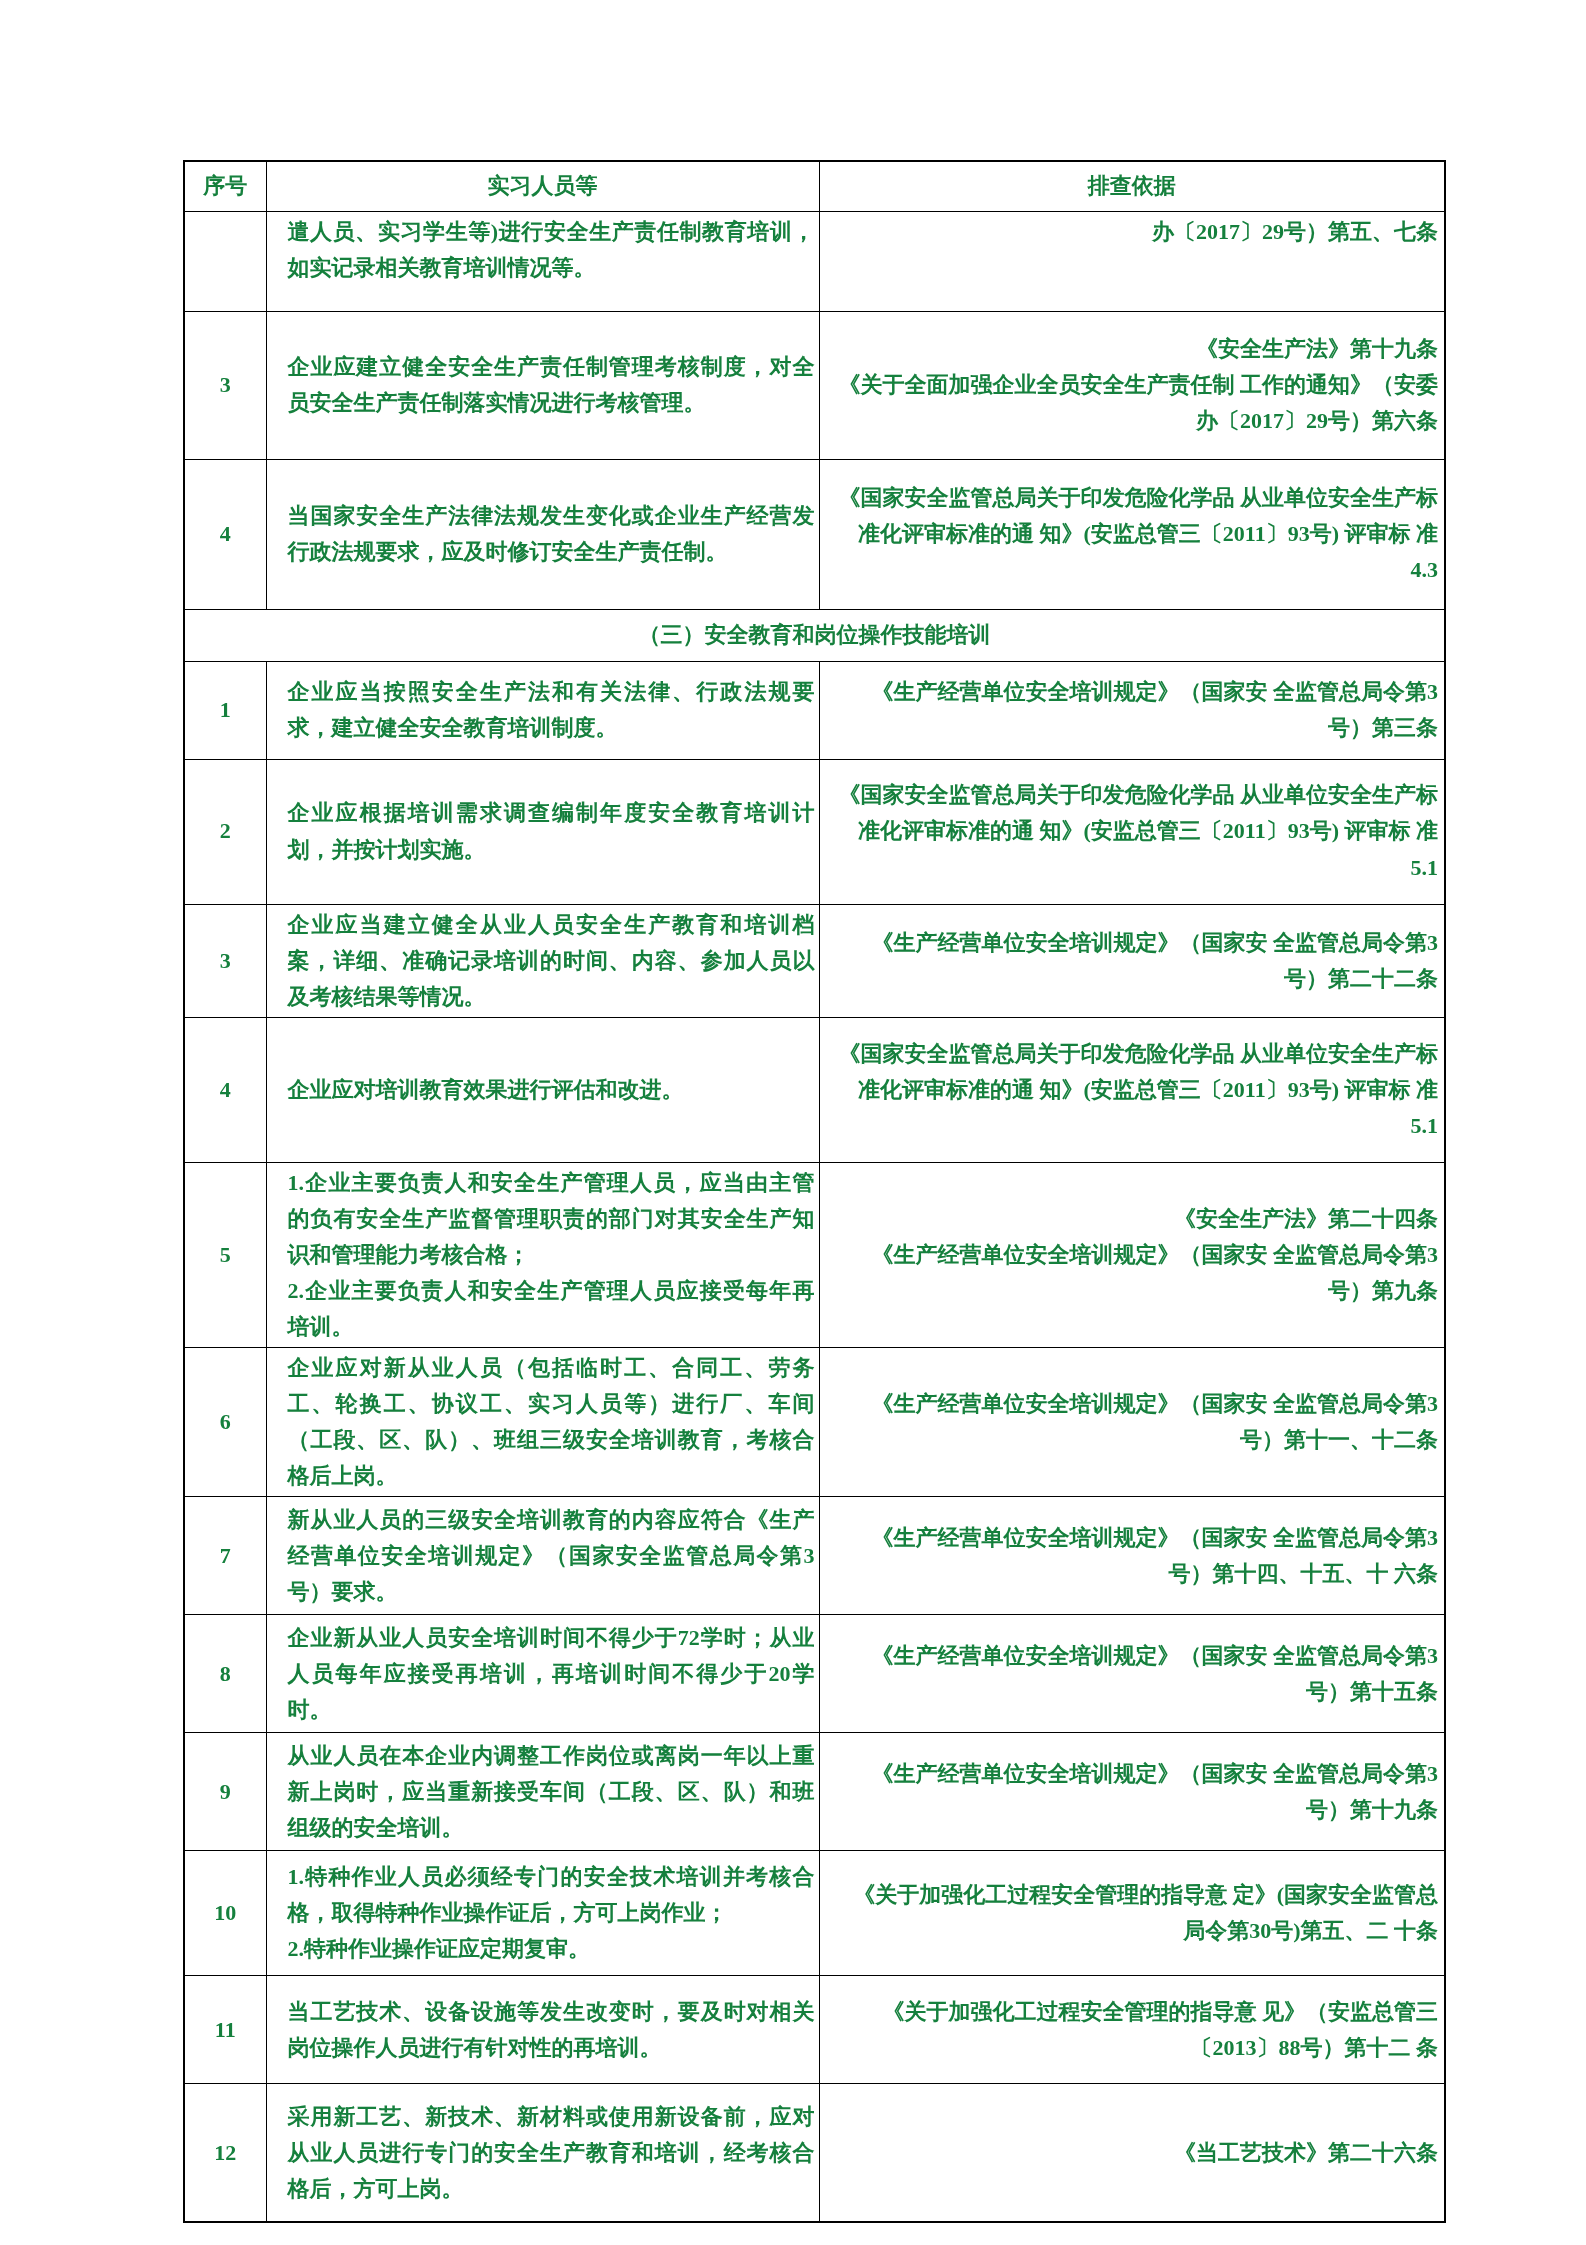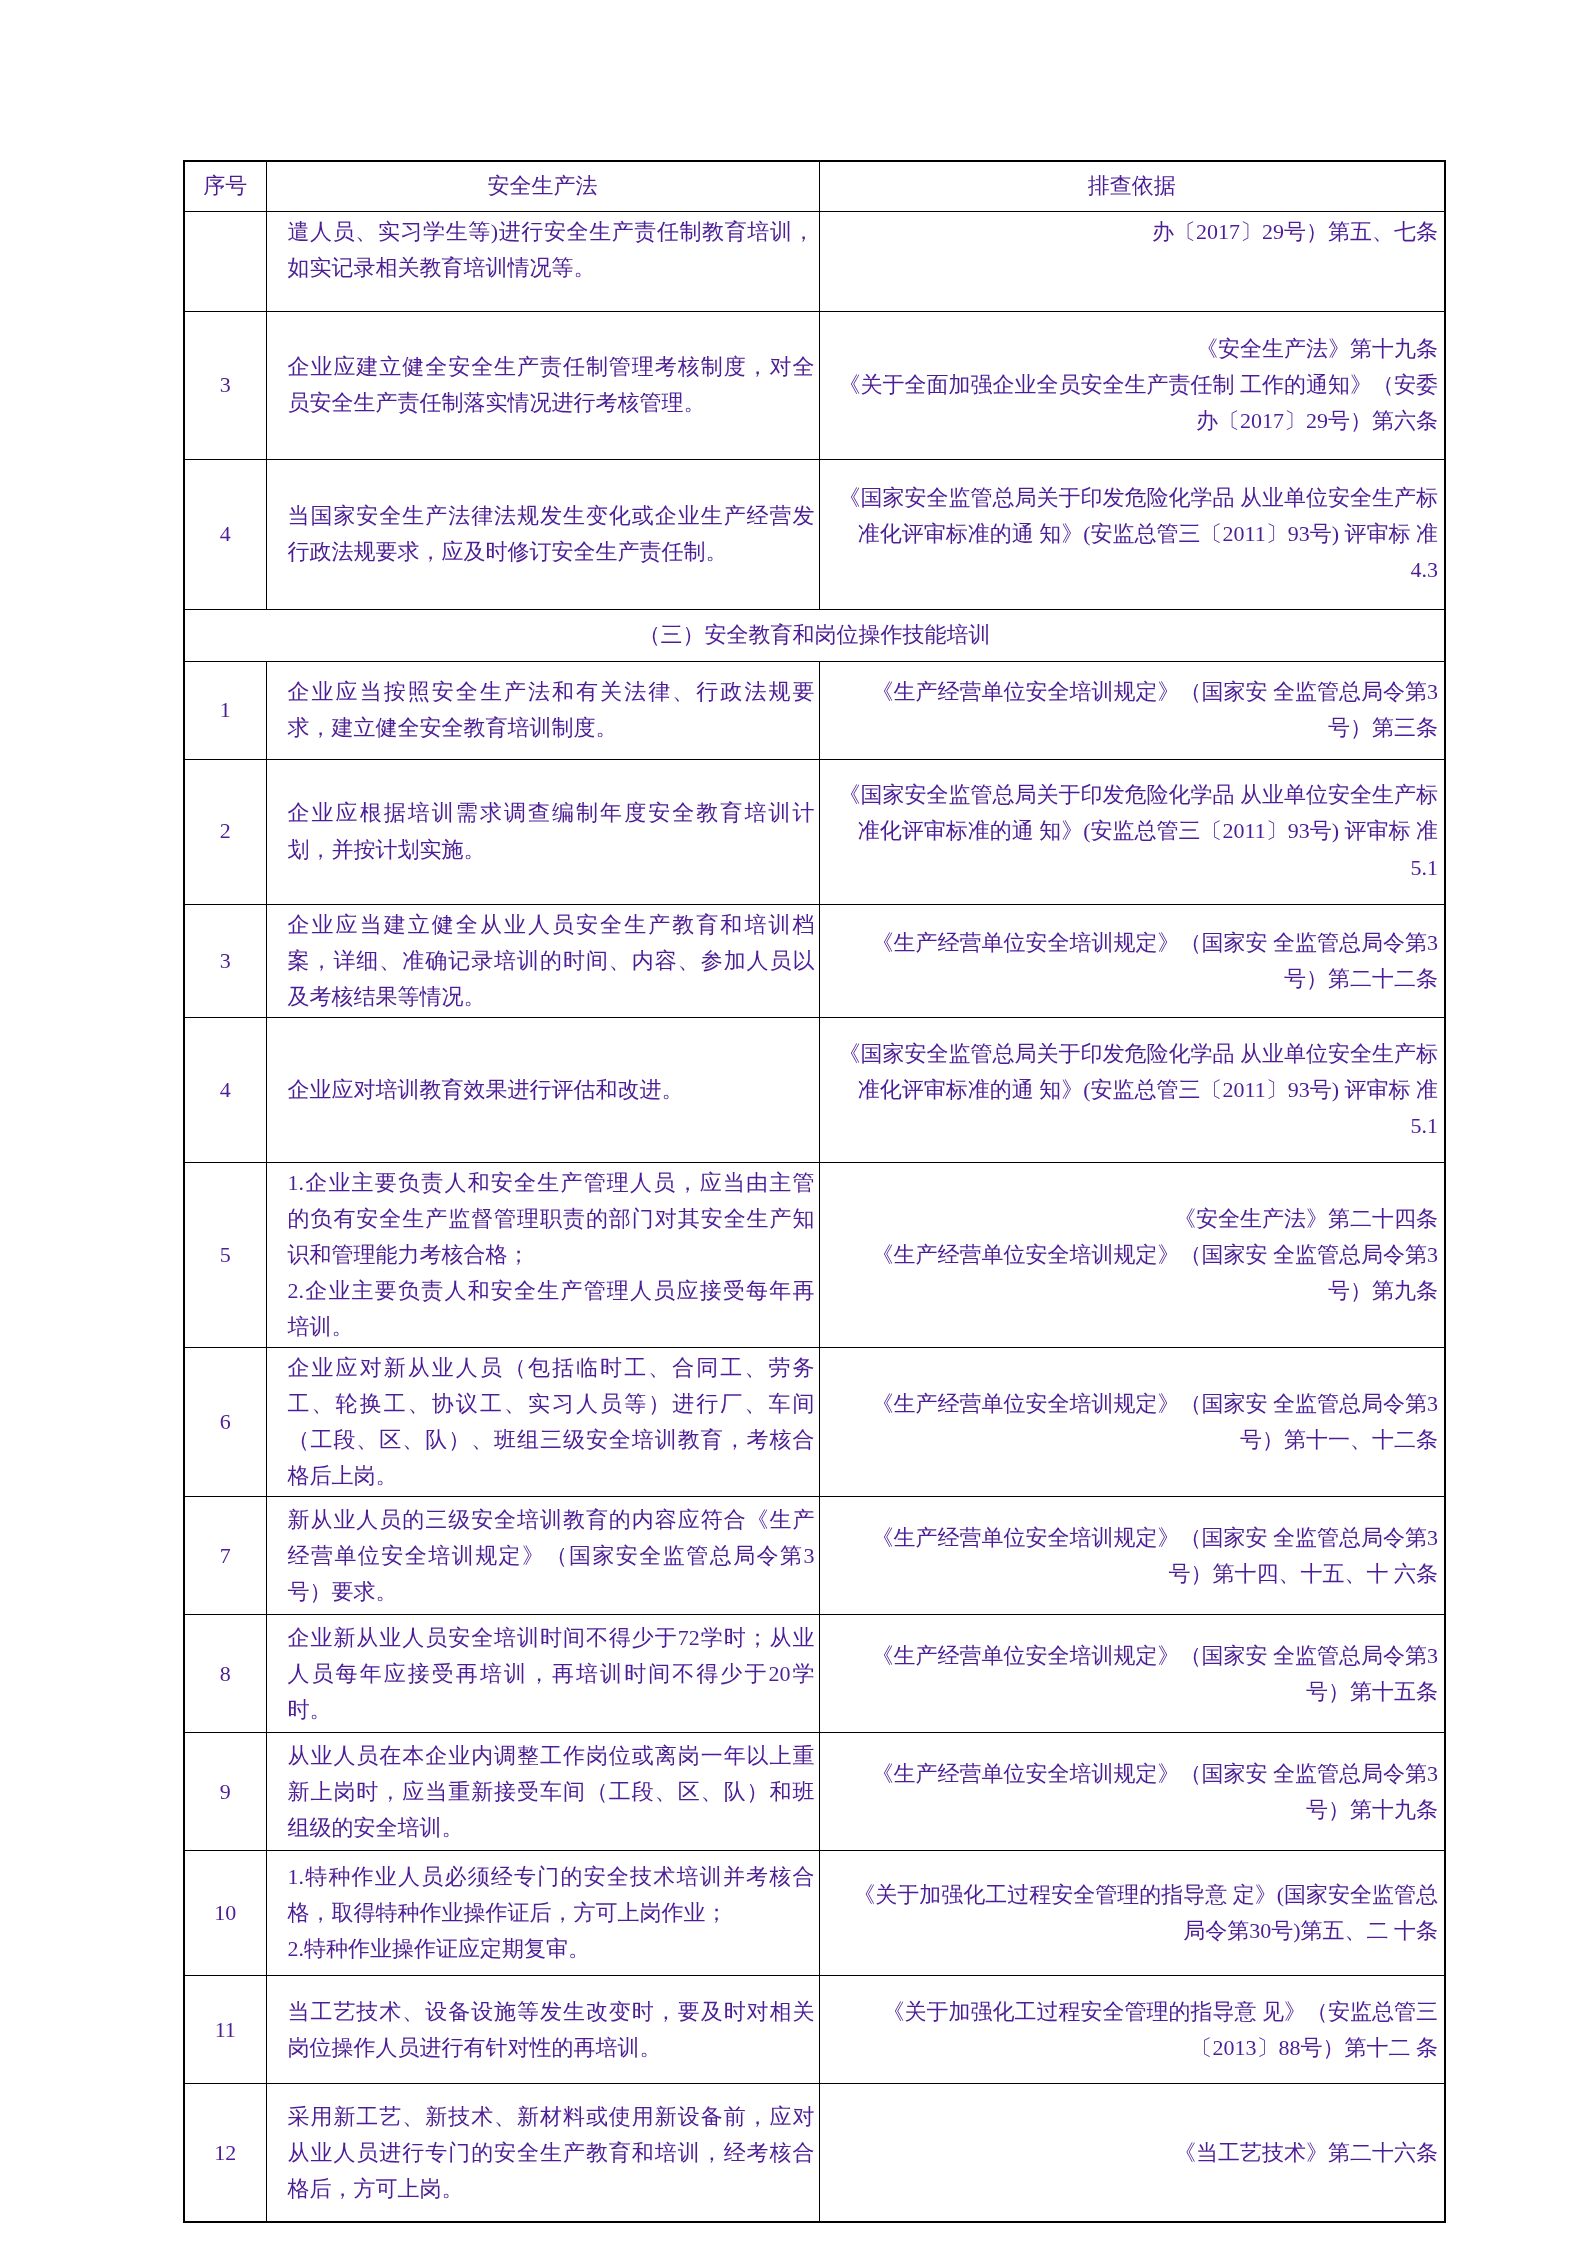--- a/index.html
+++ b/index.html
@@ -24,23 +24,23 @@
     border-collapse: collapse;
     table-layout: fixed;
   }
   table.checklist col.c-seq    { width: 82px; }
   table.checklist col.c-cont   { width: 553px; }
   table.checklist col.c-basis  { width: 626px; }
   table.checklist td, table.checklist th {
     border: 1px solid #000000;
     font-size: 22px;
     line-height: 1.64;
-    font-weight: normal;
+    font-weight: bold;
     vertical-align: middle;
-    color: #4c1d95;
+    color: #15803d;
     box-sizing: border-box;
     overflow: hidden;
   }
   table.checklist { border: 2px solid #000000; }
   th.hdr {
     text-align: center;
     white-space: nowrap;
   }
   td.seq {
     text-align: center;
@@ -72,21 +72,21 @@
   <table class="checklist">
     <colgroup>
       <col class="c-seq">
         <col class="c-cont">
         <col class="c-basis">
     </colgroup>
 
     <tbody>
         <tr style="height:50px">
       <th class="hdr">序号</th>
-      <th class="hdr">安全生产法</th>
+      <th class="hdr">实习人员等</th>
       <th class="hdr">排查依据</th>
     </tr>
 
     <tr class="top-align" style="height:100px">
       <td class="seq"></td>
       <td class="cont">遣人员、实习学生等)进行安全生产责任制教育培训，如实记录相关教育培训情况等。</td>
       <td class="basis">办〔2017〕29号）第五、七条</td>
     </tr>
 
     <tr style="height:148px">

